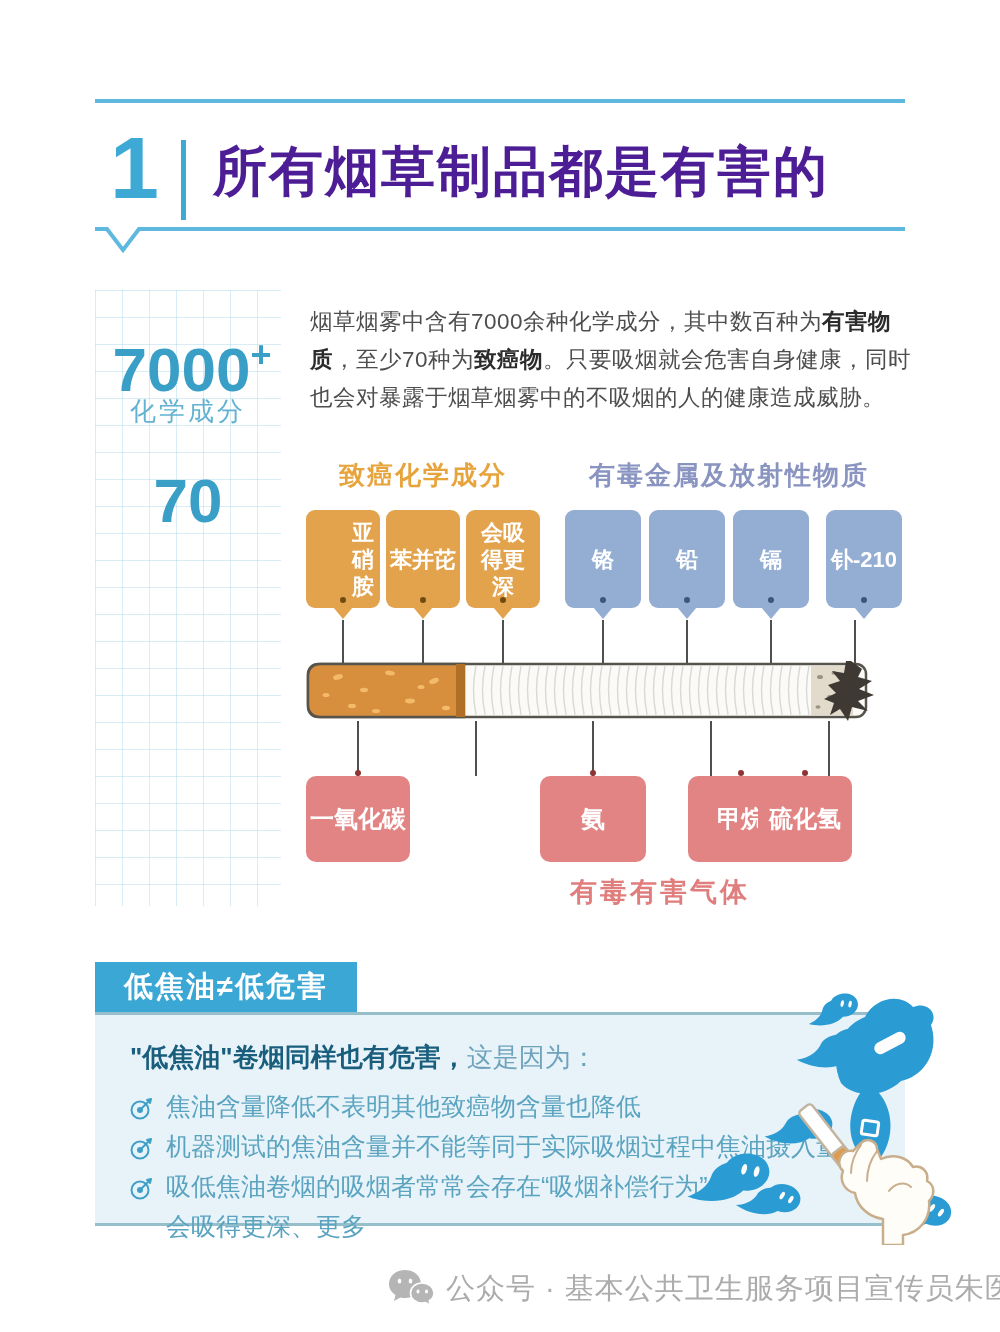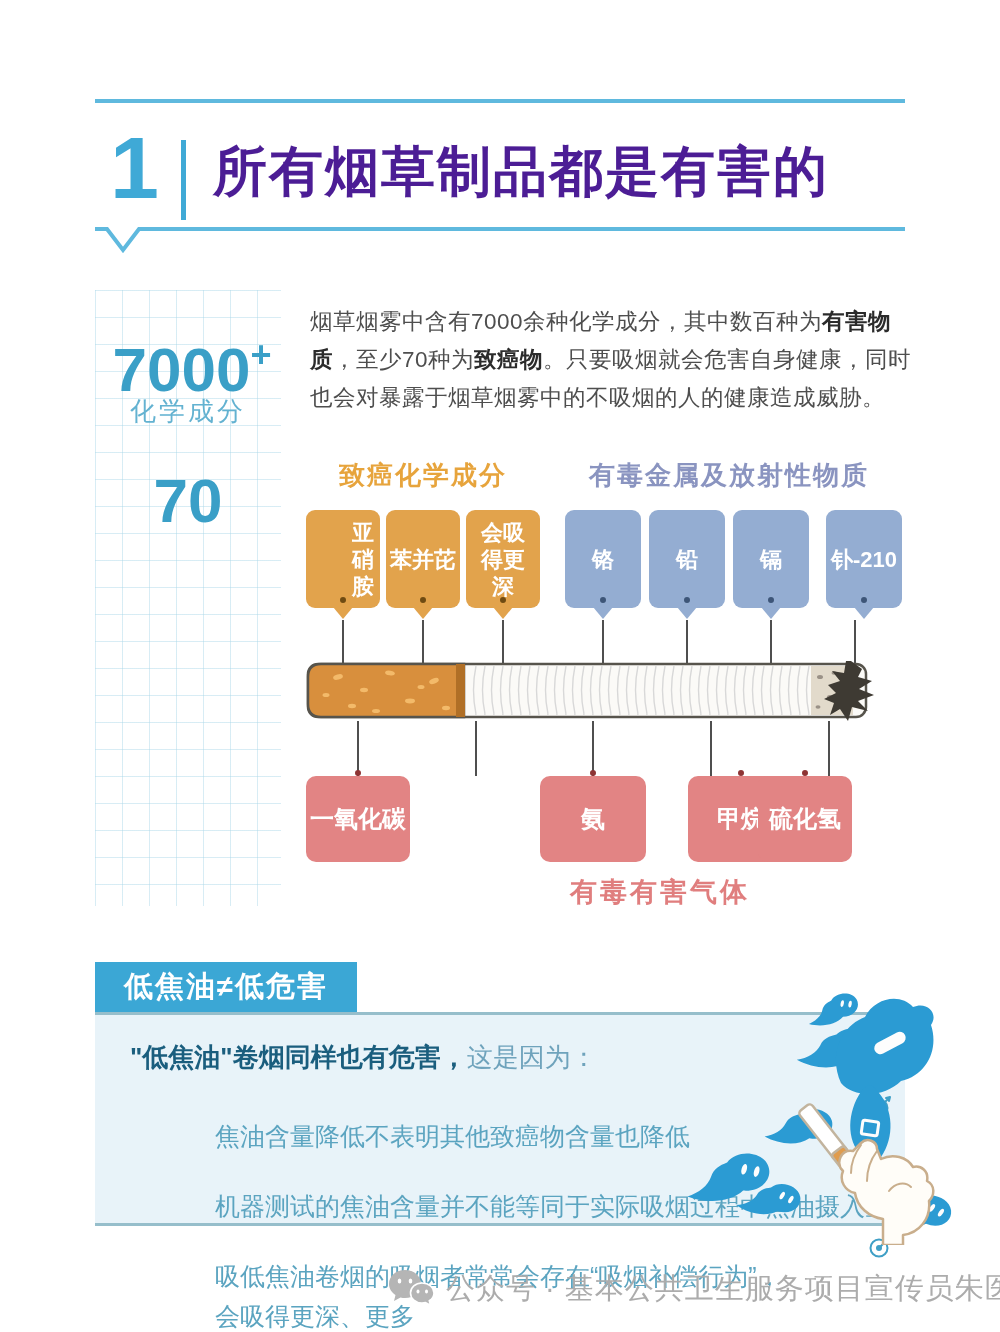--- a/index.html
+++ b/index.html
@@ -84,21 +84,21 @@
     letter-spacing:2px;
   }
   .panel {
     left:95px; top:1012px; width:810px; height:214px; background:#E8F3F9;
     border-top:3px solid #96BECB; border-bottom:3px solid #96BECB;
     padding:25px 0 0 35px;
   }
   .lead { font-size:26px; margin-bottom:14px; }
   .lead .strong { font-weight:bold; color:#1A5E7E; }
   .lead .rest { color:#6FA3BC; }
-  .bullet-row { display:flex; align-items:flex-end; margin-bottom:6px;flex-direction:column; }
+  .bullet-row { display:flex; align-items:center; margin-bottom:6px; }
   .bullet-row .bicon { flex:0 0 24px; margin:6px 12px 0 0; }
   .bullet-row .btext { font-size:25px; line-height:34px; color:#5BA4C0; width:690px; }
   .bullet-row.cont .btext { margin-left:36px; }
 
   
   .footer { left:388px; top:1268px; display:flex; align-items:center; gap:10px; color:#ACACAC; font-size:29px; letter-spacing:1px; white-space:nowrap; }
 </style>
 </head>
 <body>
 

